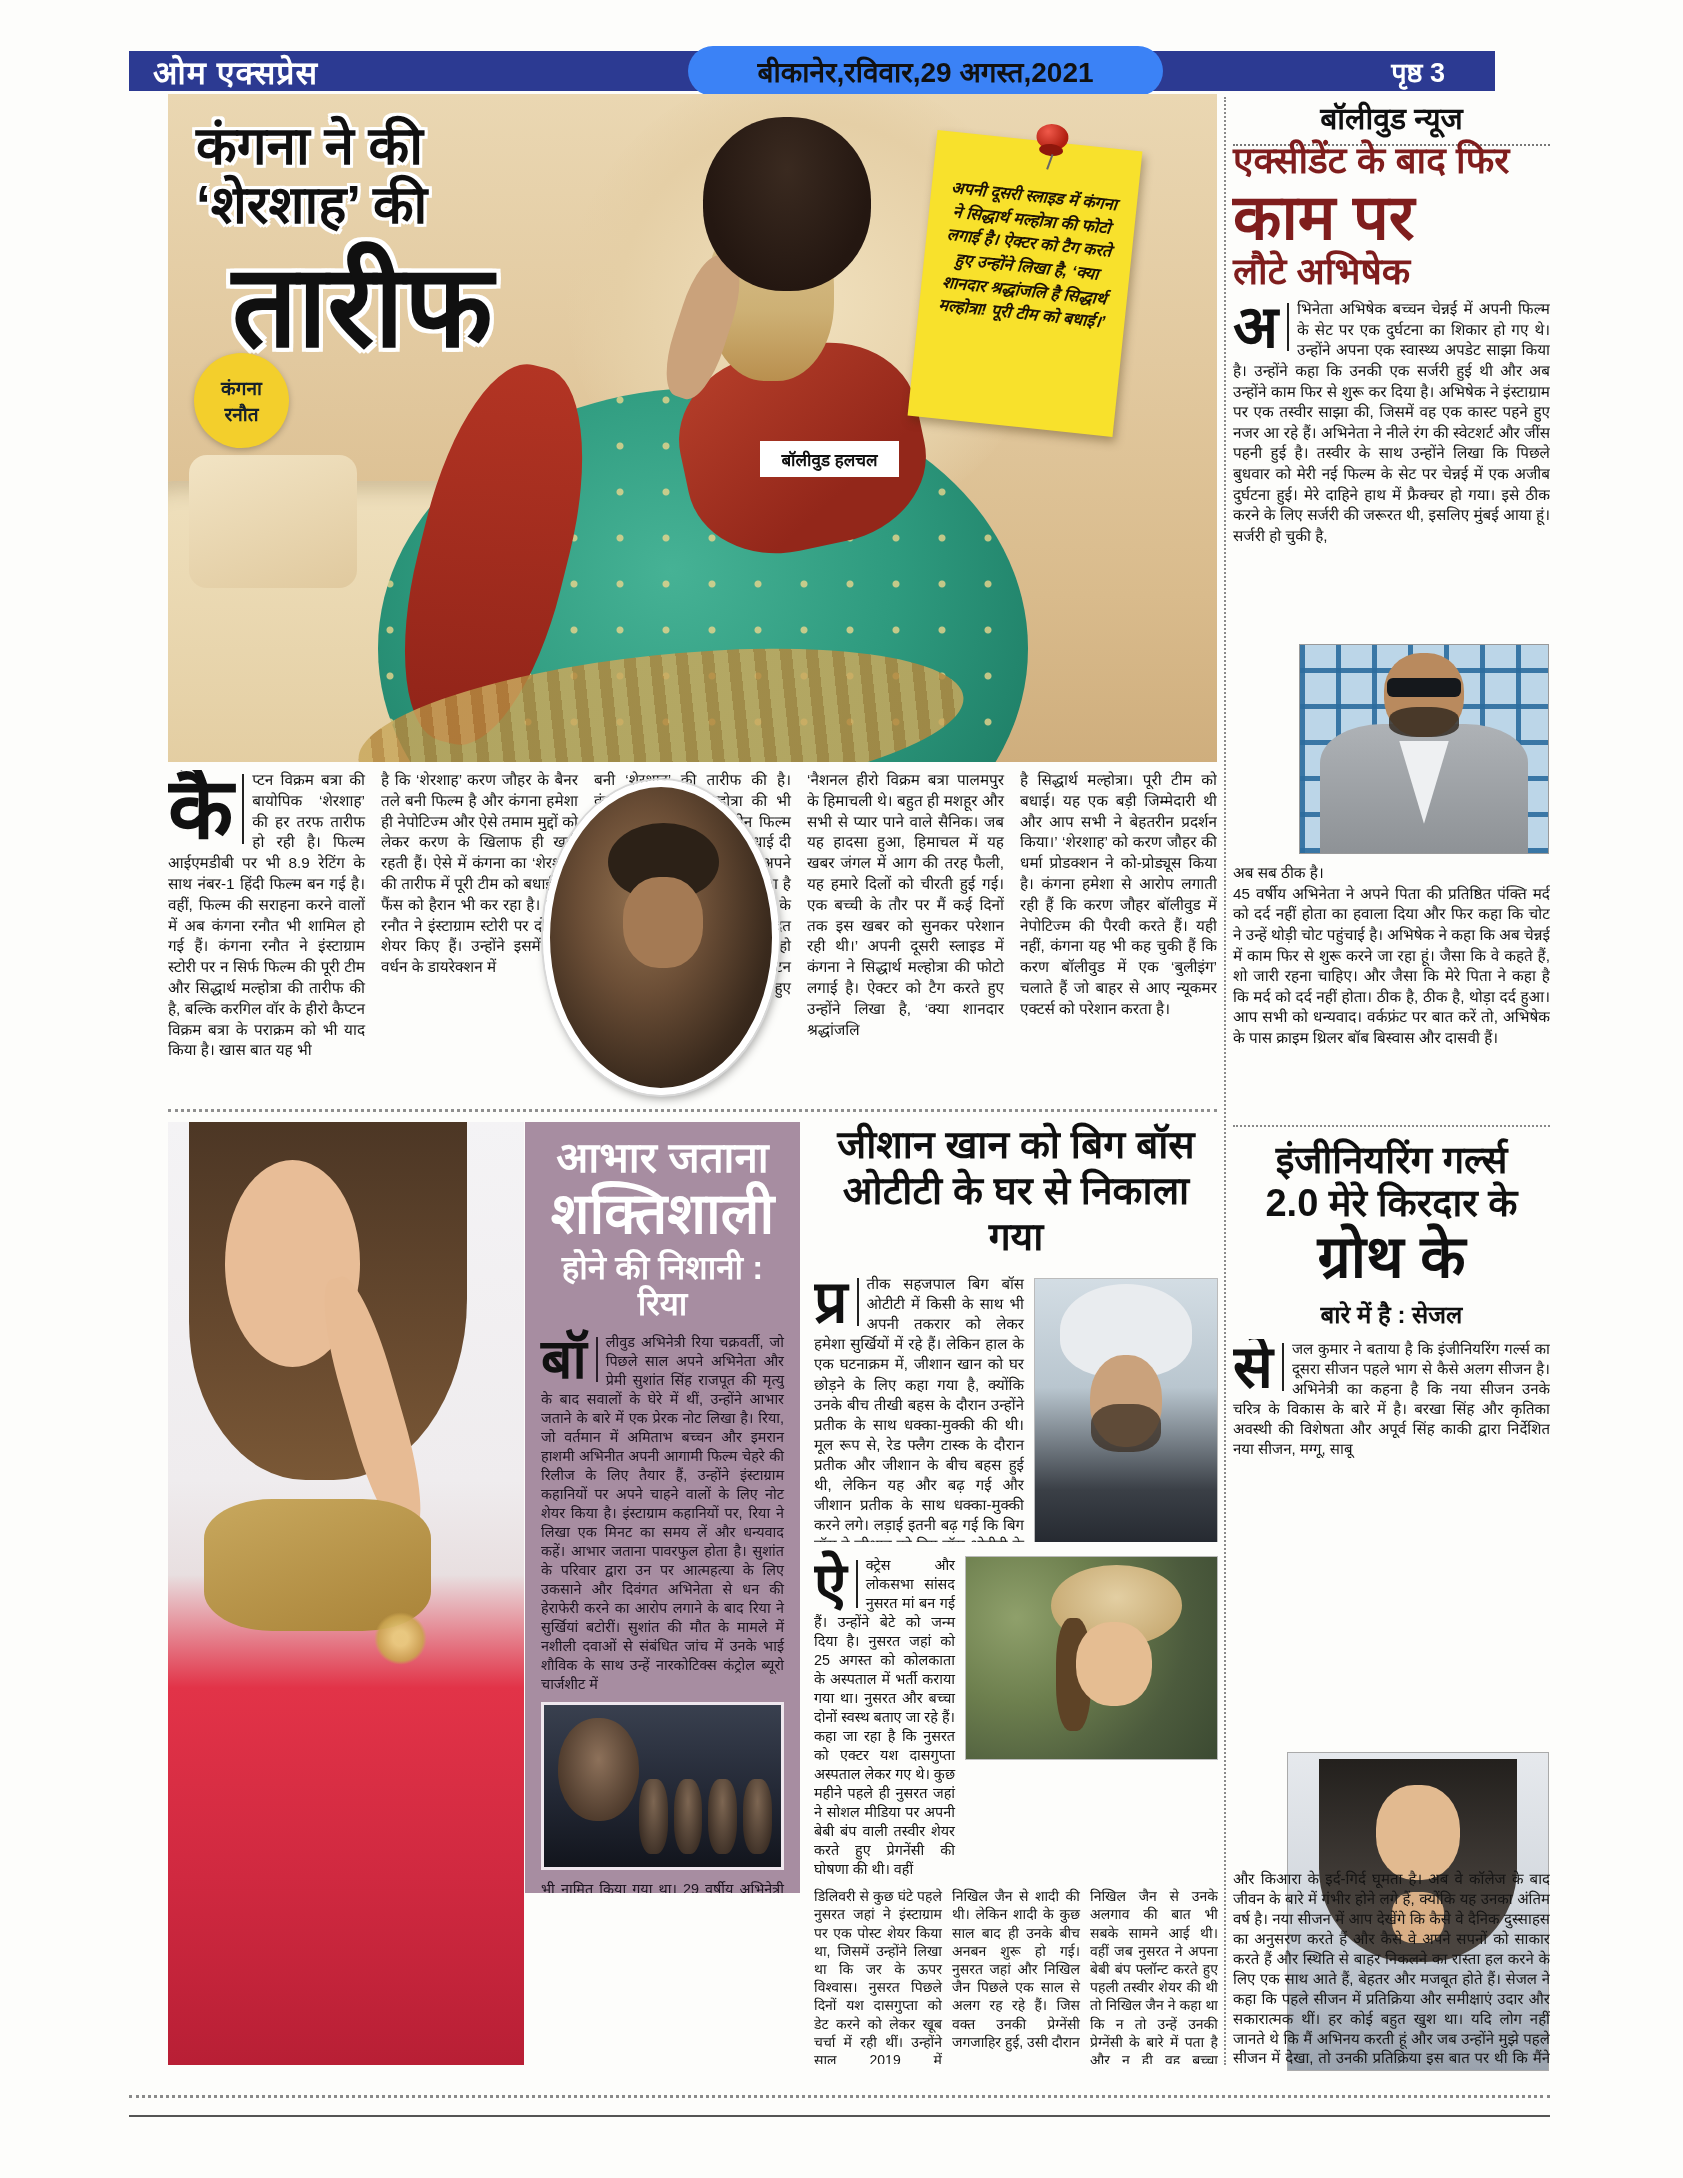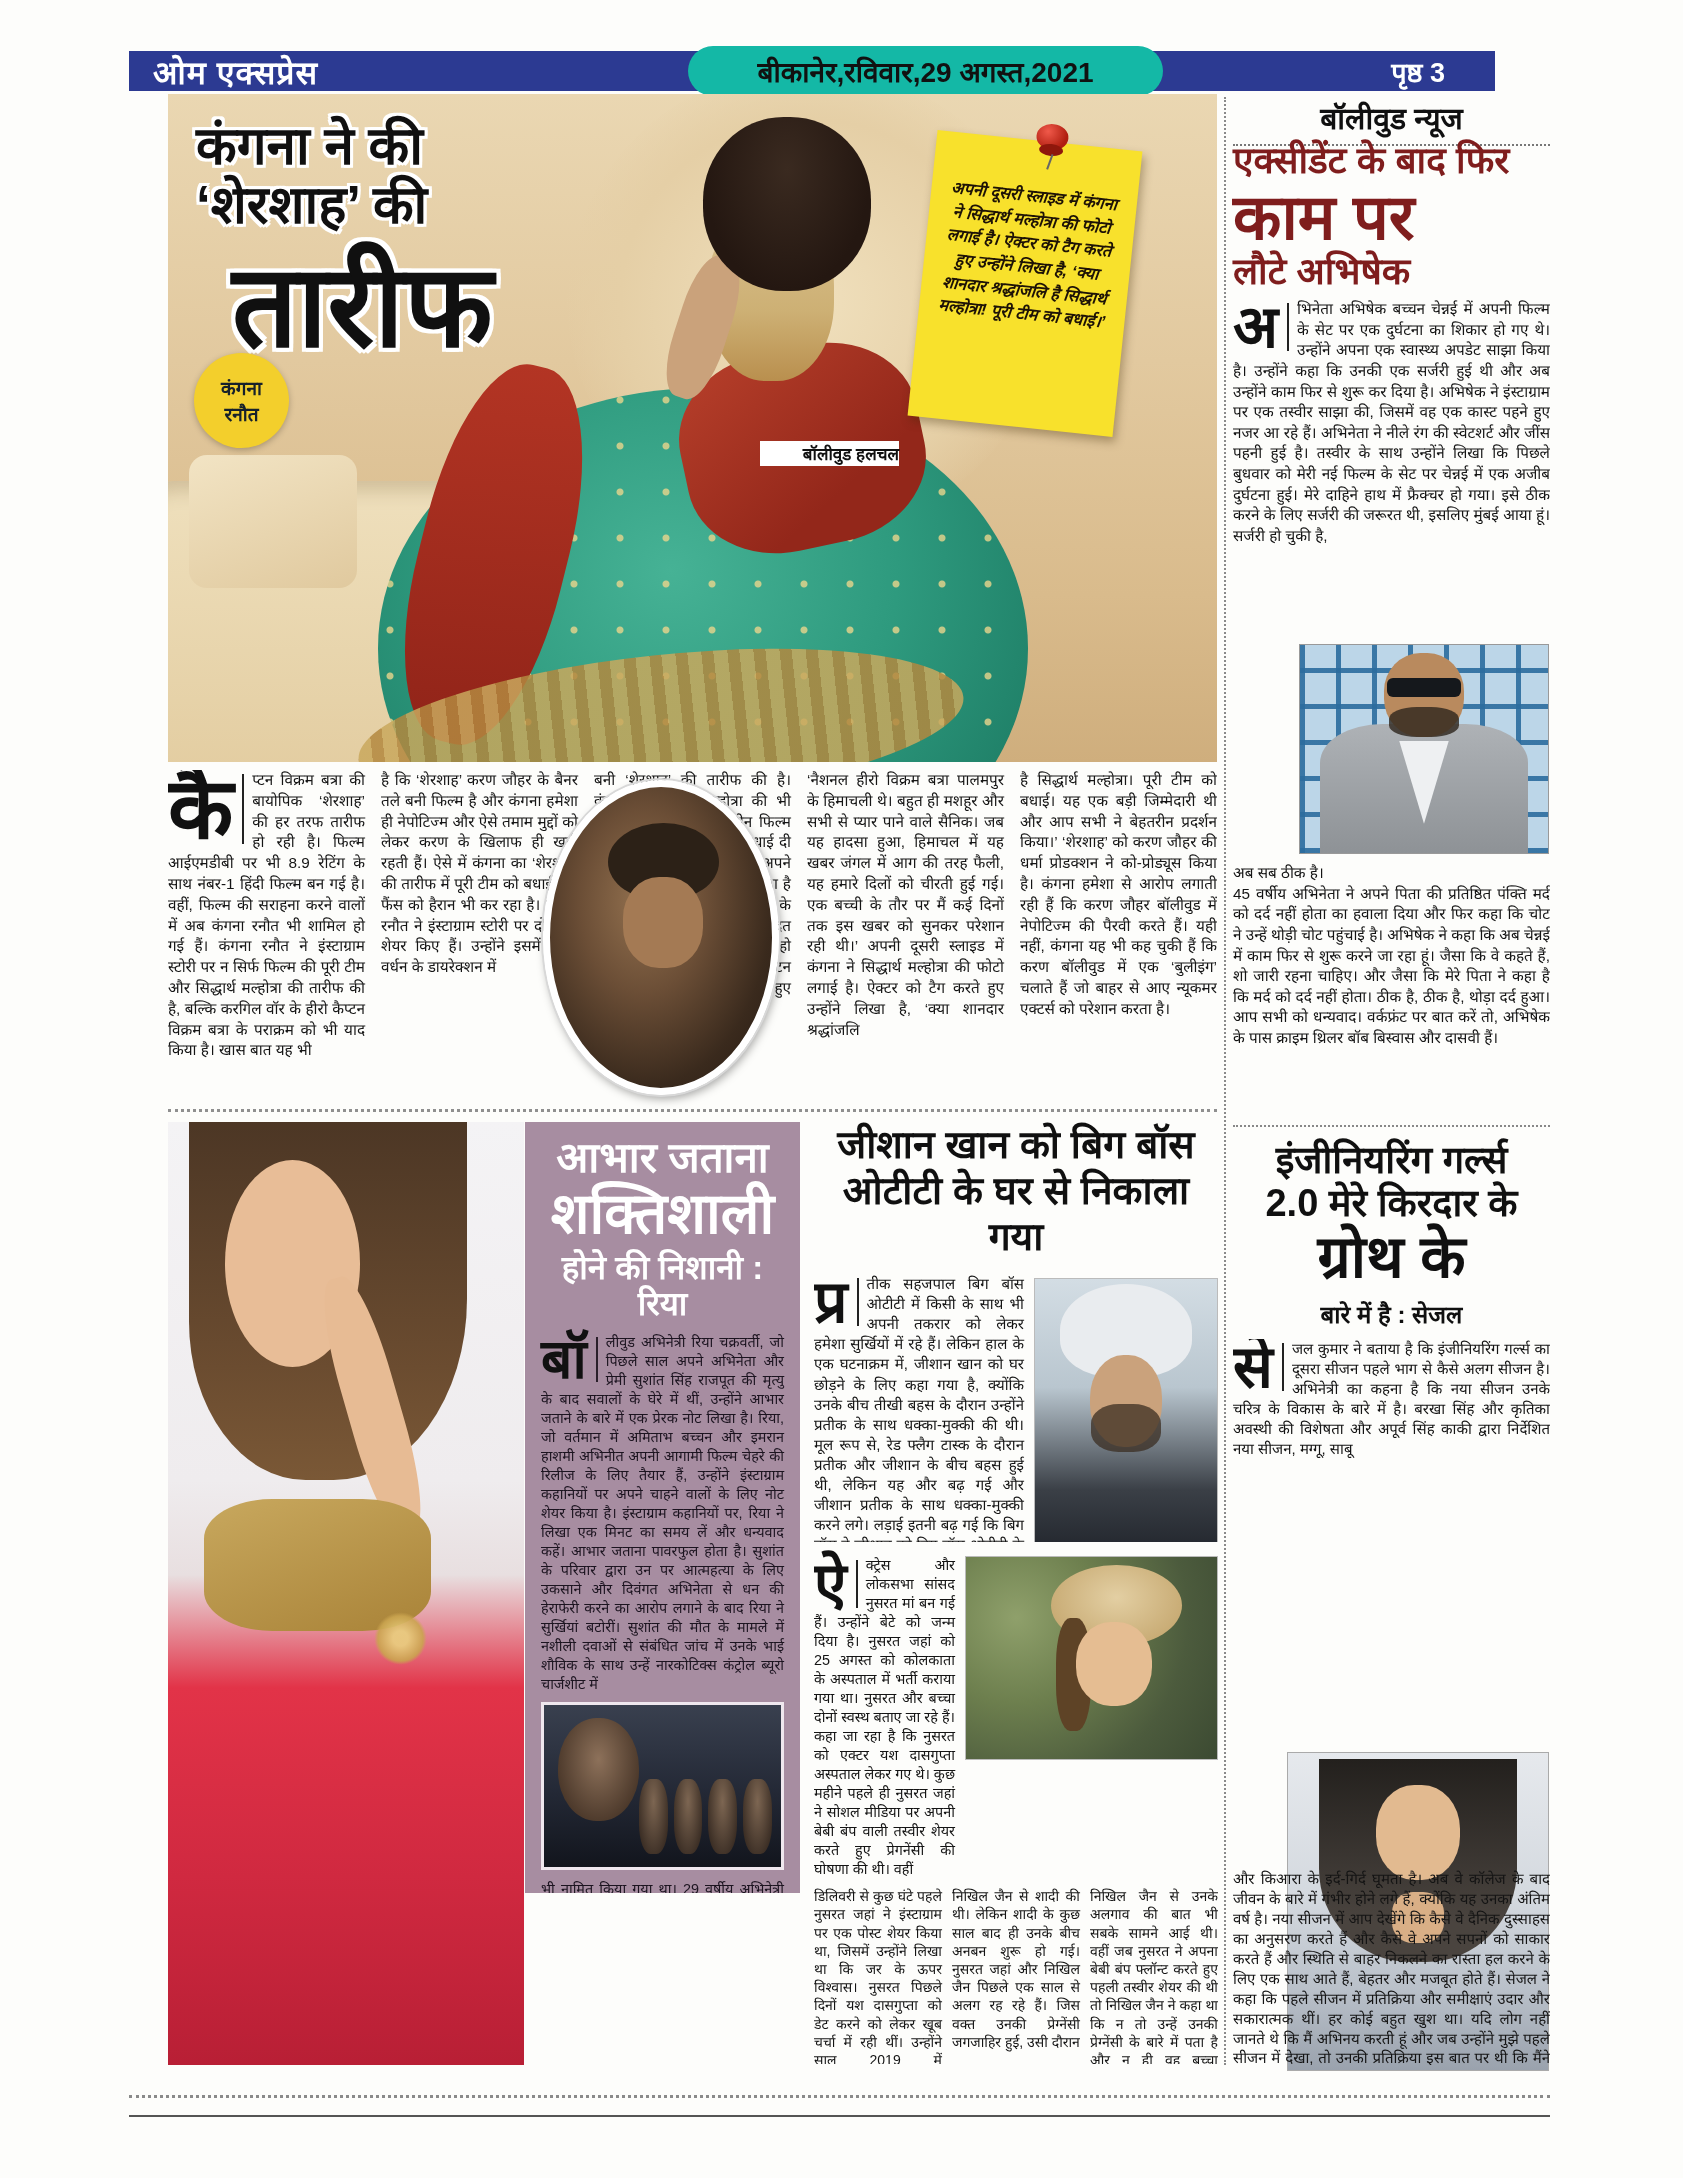--- a/index.html
+++ b/index.html
@@ -5,21 +5,21 @@
   html,body{margin:0;padding:0;background:#ffffff;}
   *{box-sizing:border-box;}
   .page{position:relative;width:1683px;height:2178px;background:#fdfdfb;overflow:hidden;
         font-family:"Liberation Sans","DejaVu Sans",sans-serif;color:#141414;}
   .abs{position:absolute;}
 
   
   .masthead{left:129px;top:51px;width:1366px;height:40px;background:#2c3a92;display:flex;align-items:center;}
   .paper-name{margin-left:24px;font-size:32px;font-weight:800;color:#ffffff;letter-spacing:1px;}
   .date-pill{position:absolute;left:559px;top:-5px;width:475px;height:50px;border-radius:26px;
-             background:#14b8a6;display:flex;align-items:center;justify-content:center;
+             background:#3b82f6;display:flex;align-items:center;justify-content:center;
              font-size:28px;font-weight:800;color:#111;}
   .page-label{margin-left:auto;margin-right:50px;font-size:27px;font-weight:800;color:#ffffff;}
 
   
   .lead-photo{left:168px;top:94px;width:1049px;height:668px;overflow:hidden;
       background:linear-gradient(180deg,#ead7b2 0%,#e2c99f 40%,#d9bb8c 75%,#cfae7d 100%);}
   .arch{position:absolute;left:38%;top:-4%;width:46%;height:70%;border-radius:50%;
       background:radial-gradient(ellipse at center,#f0e0bd 0%,#e5cfa6 55%,rgba(229,207,166,0) 72%);}
   .sofa{position:absolute;left:-2%;bottom:-2%;width:46%;height:44%;border-radius:26px;
       background:linear-gradient(180deg,#efe0bd,#e3cda1);box-shadow:inset 0 10px 18px rgba(120,90,50,.25);}
@@ -53,22 +53,22 @@
       display:flex;flex-direction:column;align-items:center;justify-content:center;
       font-size:19px;font-weight:800;color:#17212b;box-shadow:0 2px 6px rgba(0,0,0,.25);}
   .sticky{left:754px;top:46px;width:206px;height:287px;background:#f8e12c;transform:rotate(6deg);
       box-shadow:3px 5px 10px rgba(60,40,0,.35);padding:44px 14px 10px 14px;
       font-size:16.3px;font-weight:700;font-style:italic;line-height:1.45;color:#1d1206;text-align:center;}
   .pin{position:absolute;left:95px;top:-18px;width:40px;height:40px;}
   .pin .ball{position:absolute;left:4px;top:0;width:32px;height:26px;border-radius:50%;
       background:radial-gradient(circle at 35% 30%,#f0594a,#b01e10 70%);}
   .pin .base{position:absolute;left:8px;top:20px;width:24px;height:12px;border-radius:50%;background:#8f170c;}
   .pin .needle{position:absolute;left:19px;top:30px;width:2px;height:16px;background:#666;transform:rotate(14deg);}
-  .section-strip{left:592px;top:347px;width:139px;height:25px;background:#ffffff;
-      display:flex;align-items:center;justify-content:flex-end;font-size:17px;font-weight:800;color:#111;}
+  .section-strip{left:592px;top:347px;width:139px;height:36px;background:#ffffff;
+      display:flex;align-items:center;justify-content:center;font-size:17px;font-weight:800;color:#111;}
 
   
   .lead-cols{left:168px;top:770px;width:1049px;height:337px;display:flex;gap:16px;overflow:hidden;}
   .col{flex:1;font-size:15.3px;line-height:1.36;text-align:justify;color:#151515;}
   .dcap{float:left;font-weight:800;line-height:.82;padding-right:9px;margin:4px 8px 0 0;border-right:2px solid #222;color:#111;}
   .dcap.big{font-size:85px;}
   .dcap.mid{font-size:59px;}
   .oval-inset{left:543px;top:780px;width:236px;height:315px;border-radius:50%;border:7px solid #ffffff;
       background:radial-gradient(ellipse at 42% 38%,#93714f 0%,#6b4e36 35%,#3a2a1d 70%,#241811 100%);
       box-shadow:0 0 0 2px #d8d8d8,2px 4px 10px rgba(0,0,0,.35);}

